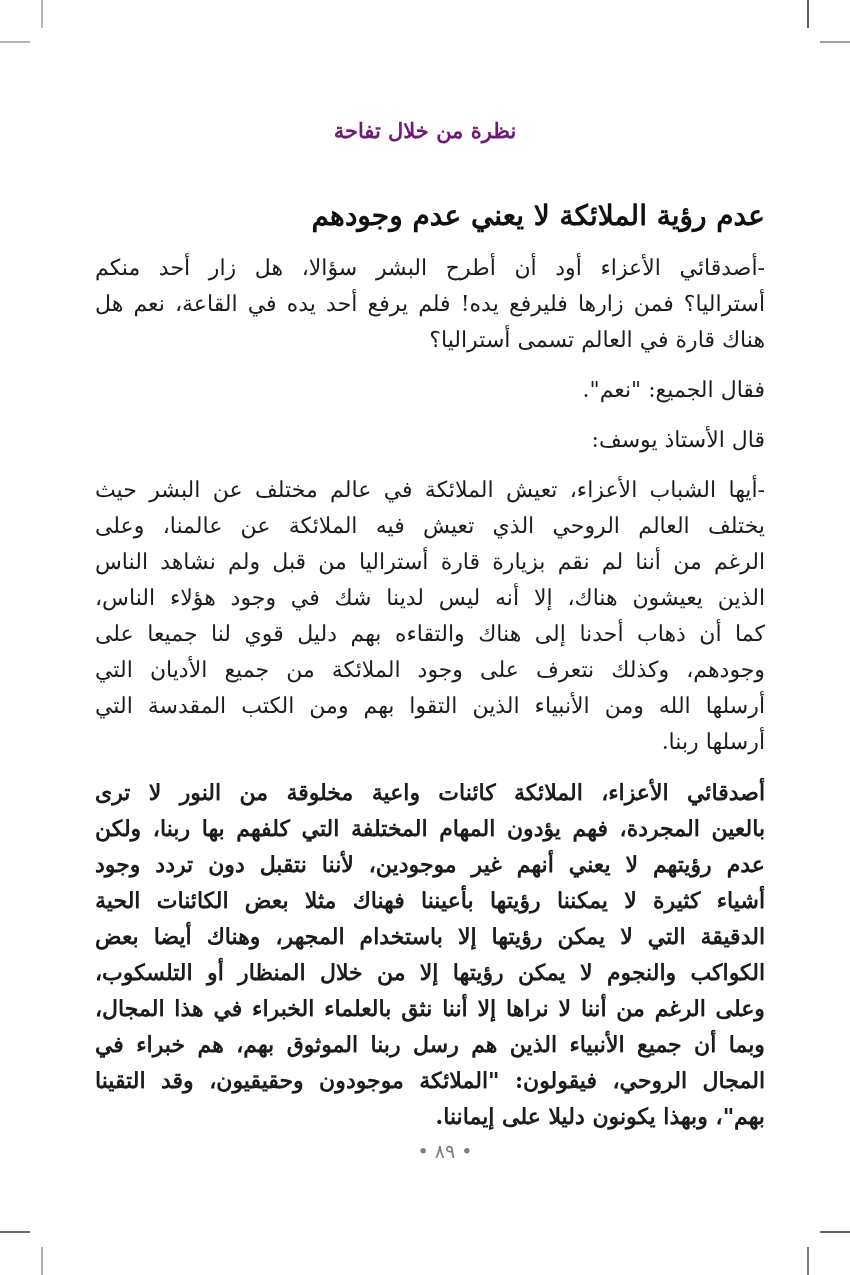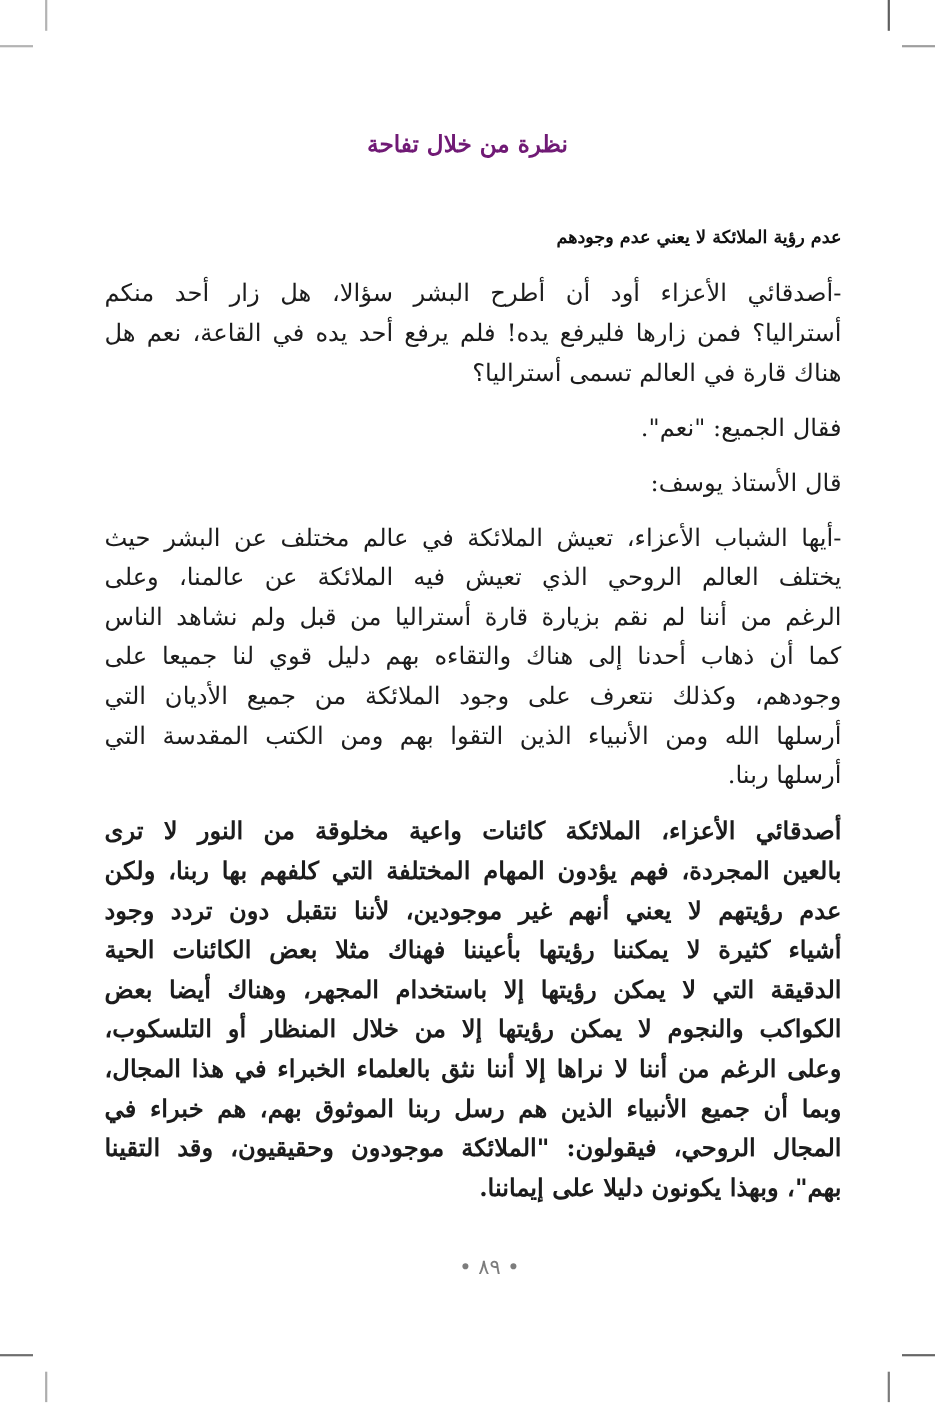--- a/index.html
+++ b/index.html
@@ -44,21 +44,21 @@
   .content {
     position: absolute;
     top: 196px;
     left: 95px;
     width: 670px;
     direction: rtl;
     color: #1c1c1c;
   }
 
   .title {
-    font-size: 16px;
+    font-size: 28px;
     font-weight: bold;
     line-height: 40px;
     text-align: right;
     margin-bottom: 14px;
     color: #111111;
   }
 
   .para { margin-bottom: 14px; }
   .para:last-child { margin-bottom: 0; font-weight: bold; }
 
@@ -114,20 +114,21 @@
         <div class="para">
           <div class="line last">فقال الجميع: "نعم".</div>
         </div>
         <div class="para">
           <div class="line last">قال الأستاذ يوسف:</div>
         </div>
         <div class="para">
           <div class="line">-أيها الشباب الأعزاء، تعيش الملائكة في عالم مختلف عن البشر حيث</div>
           <div class="line">يختلف العالم الروحي الذي تعيش فيه الملائكة عن عالمنا، وعلى</div>
           <div class="line">الرغم من أننا لم نقم بزيارة قارة أستراليا من قبل ولم نشاهد الناس</div>
+          <div class="line">الذين يعيشون هناك، إلا أنه ليس لدينا شك في وجود هؤلاء الناس،</div>
           <div class="line">كما أن ذهاب أحدنا إلى هناك والتقاءه بهم دليل قوي لنا جميعا على</div>
           <div class="line">وجودهم، وكذلك نتعرف على وجود الملائكة من جميع الأديان التي</div>
           <div class="line">أرسلها الله ومن الأنبياء الذين التقوا بهم ومن الكتب المقدسة التي</div>
           <div class="line last">أرسلها ربنا.</div>
         </div>
         <div class="para">
           <div class="line">أصدقائي الأعزاء، الملائكة كائنات واعية مخلوقة من النور لا ترى</div>
           <div class="line">بالعين المجردة، فهم يؤدون المهام المختلفة التي كلفهم بها ربنا، ولكن</div>
           <div class="line">عدم رؤيتهم لا يعني أنهم غير موجودين، لأننا نتقبل دون تردد وجود</div>
           <div class="line">أشياء كثيرة لا يمكننا رؤيتها بأعيننا فهناك مثلا بعض الكائنات الحية</div>

